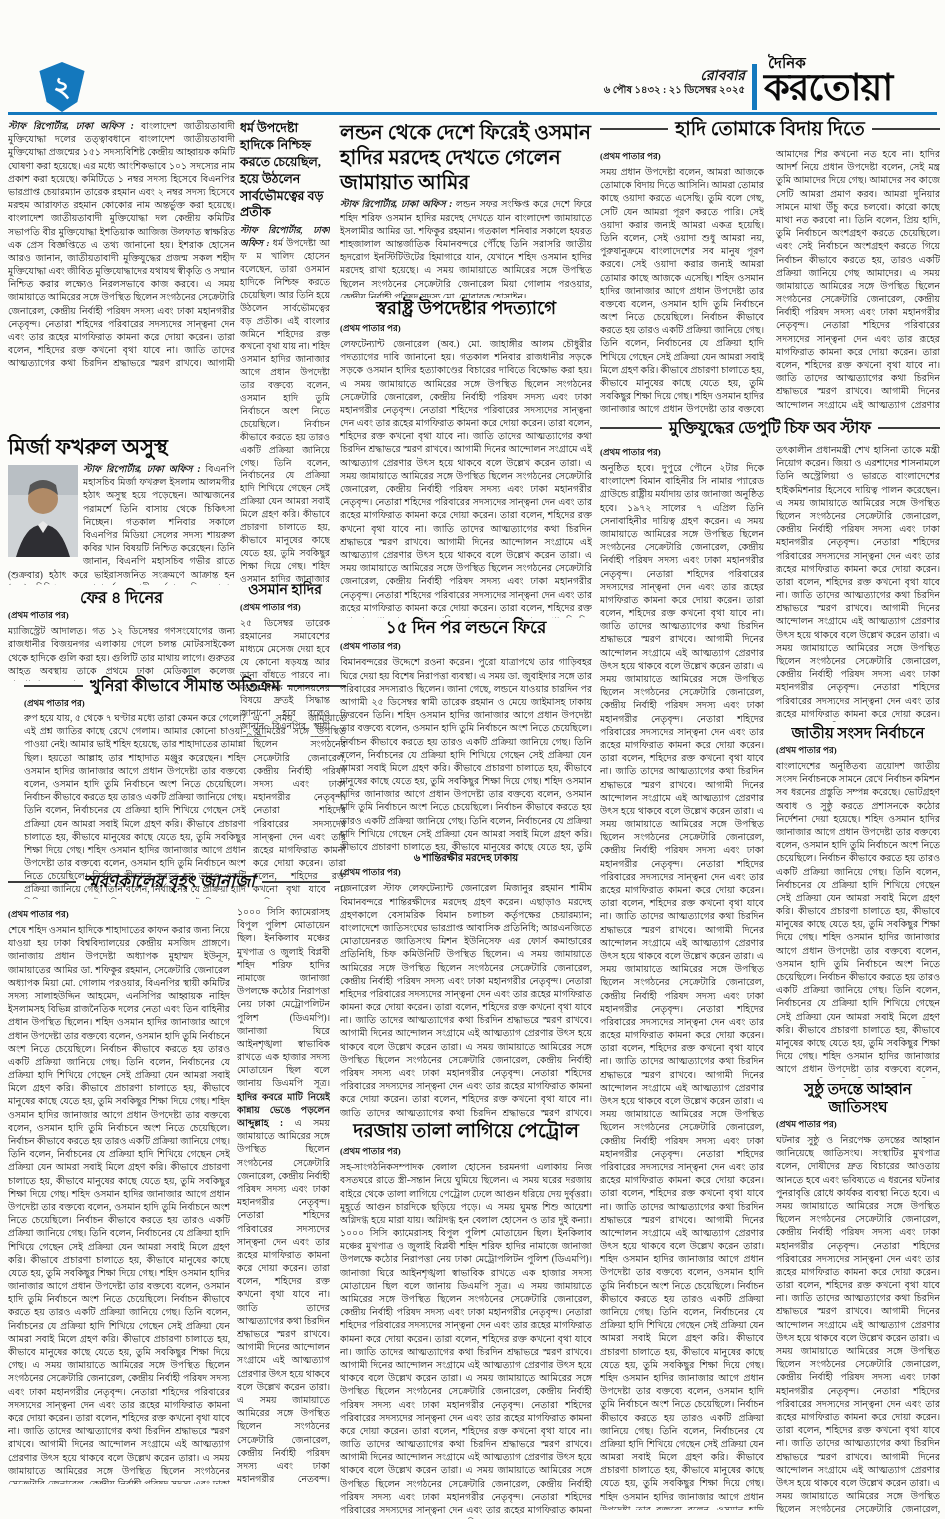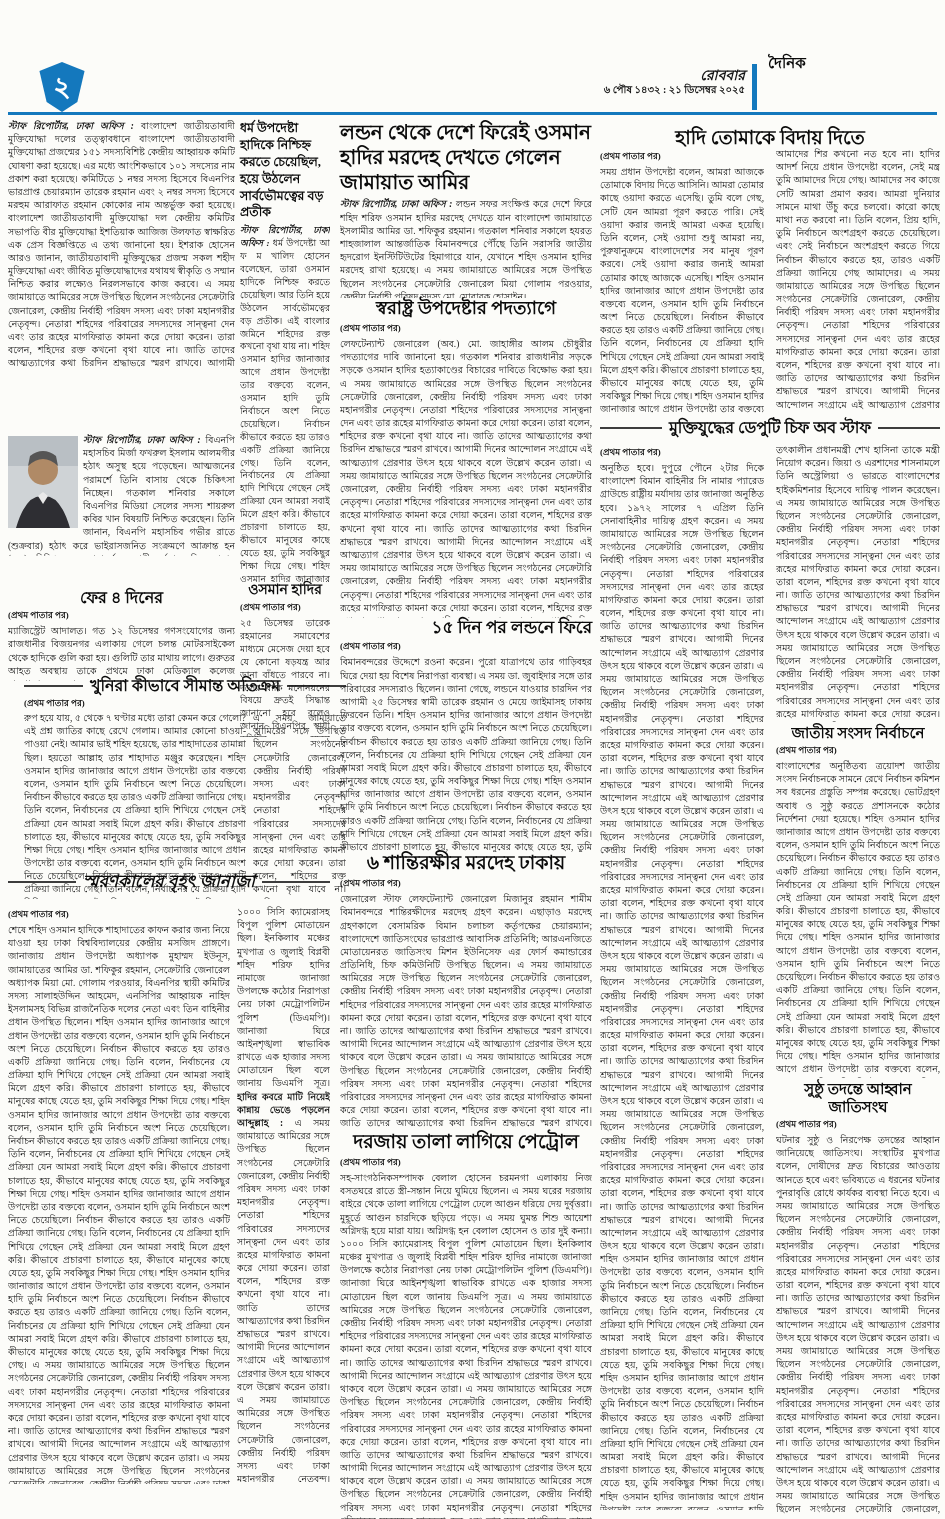--- a/index.html
+++ b/index.html
@@ -48,28 +48,28 @@
   #a2 .hl{font-size:12.5px;line-height:1.35;margin-bottom:3px;}
   #a2 .body{font-size:9.1px;}
   #a2 .subhead{font-size:14px;}
   .a2b1{height:358px;}
   .a2b2{height:120px;}
   #a3{left:340px;top:120px;width:252px;height:1392px;}
   #a3 .hl{font-size:20px;margin-bottom:4px;}
   .a3b1{height:100px;}
   #a3 .s1{font-size:18px;}
   .a3b2{height:280px;}
-  #a3 .s2{font-size:17px;text-align:right;}
+  #a3 .s2{font-size:17px;}
   .a3b3{height:196px;}
-  #a3 .s3{font-size:19px;}
+  #a3 .s3{font-size:10px;}
   .a3b4{height:238px;}
   #a3 .s4{font-size:19px;}
   .a3b5{height:386px;}
   #a45{left:600px;top:118px;width:340px;height:1395px;}
-  #a45 .hr1{font-size:19px;flex-direction:column;}
+  #a45 .hr1{font-size:19px;}
   #a45 .hr2{font-size:16px;}
   .cL1{left:0;top:30px;width:164px;height:264px;}
   .cR1{left:176px;top:30px;width:164px;height:264px;}
   .sub2row{left:0;top:300px;width:340px;}
   .cL2{left:0;top:326px;width:164px;height:1064px;}
   .cR2{left:176px;top:326px;width:164px;height:1064px;}
   #a45 .subhead.inner{font-size:15px;margin-top:2px;}
   .r2a{height:278px;}
   .r2b{height:318px;}
   .r2c{height:380px;}
@@ -82,32 +82,34 @@
   <div class="abs badge">
     <span>২</span>
   </div>
   <div class="abs dateblock">
     <div class="weekday">রোববার</div>
     <div class="dateline">৬ পৌষ ১৪৩২ : ২১ ডিসেম্বর ২০২৫</div>
   </div>
   <div class="abs vbar"></div>
   <div class="abs logo">
     <div class="l1">দৈনিক</div>
+    <div class="l2">করতোয়া</div>
   </div>
   <div class="abs hrule"></div>
 
   <div class="abs" id="a1">
     <div class="body" style="height:250px;">
       <span class="byline">স্টাফ রিপোর্টার, ঢাকা অফিস :</span>
       <span>বাংলাদেশ জাতীয়তাবাদী মুক্তিযোদ্ধা দলের তত্ত্বাবধানে বাংলাদেশ জাতীয়তাবাদী মুক্তিযোদ্ধা প্রজন্মের ১৫১ সদস্যবিশিষ্ট কেন্দ্রীয় আহ্বায়ক কমিটি ঘোষণা করা হয়েছে। এর মধ্যে আংশিকভাবে ১০১ সদস্যের নাম প্রকাশ করা হয়েছে। কমিটিতে ১ নম্বর সদস্য হিসেবে বিএনপির ভারপ্রাপ্ত চেয়ারম্যান তারেক রহমান এবং ২ নম্বর সদস্য হিসেবে মরহুম আরাফাত রহমান কোকোর নাম অন্তর্ভুক্ত করা হয়েছে। বাংলাদেশ জাতীয়তাবাদী মুক্তিযোদ্ধা দল কেন্দ্রীয় কমিটির সভাপতি বীর মুক্তিযোদ্ধা ইশতিয়াক আজিজ উলফাত স্বাক্ষরিত এক প্রেস বিজ্ঞপ্তিতে এ তথ্য জানানো হয়। ইশরাক হোসেন আরও জানান, জাতীয়তাবাদী মুক্তিযুদ্ধের প্রজন্ম সকল শহীদ মুক্তিযোদ্ধা এবং জীবিত মুক্তিযোদ্ধাদের যথাযথ স্বীকৃতি ও সম্মান নিশ্চিত করার লক্ষ্যেও নিরলসভাবে কাজ করবে।</span>
       <span>এ সময় জামায়াতে আমিরের সঙ্গে উপস্থিত ছিলেন সংগঠনের সেক্রেটারি জেনারেল, কেন্দ্রীয় নির্বাহী পরিষদ সদস্য এবং ঢাকা মহানগরীর নেতৃবৃন্দ। নেতারা শহিদের পরিবারের সদস্যদের সান্ত্বনা দেন এবং তার রূহের মাগফিরাত কামনা করে দোয়া করেন। তারা বলেন, শহিদের রক্ত কখনো বৃথা যাবে না। জাতি তাদের আত্মত্যাগের কথা চিরদিন শ্রদ্ধাভরে স্মরণ রাখবে। আগামী দিনের আন্দোলন সংগ্রামে এই আত্মত্যাগ প্রেরণার উৎস হয়ে থাকবে বলে উল্লেখ করেন তারা। এ সময় জামায়াতে আমিরের সঙ্গে উপস্থিত ছিলেন সংগঠনের সেক্রেটারি জেনারেল, কেন্দ্রীয় নির্বাহী পরিষদ সদস্য এবং ঢাকা মহানগরীর নেতৃবৃন্দ। নেতারা শহিদের পরিবারের সদস্যদের সান্ত্বনা দেন এবং তার রূহের মাগফিরাত কামনা করে দোয়া করেন। তারা বলেন, শহিদের রক্ত কখনো বৃথা যাবে না। জাতি তাদের আত্মত্যাগের কথা চিরদিন শ্রদ্ধাভরে স্মরণ রাখবে। আগামী দিনের আন্দোলন সংগ্রামে এই আত্মত্যাগ প্রেরণার উৎস হয়ে থাকবে বলে উল্লেখ করেন তারা। এ সময় জামায়াতে আমিরের সঙ্গে উপস্থিত ছিলেন সংগঠনের সেক্রেটারি জেনারেল, কেন্দ্রীয় নির্বাহী পরিষদ সদস্য এবং ঢাকা মহানগরীর নেতৃবৃন্দ। নেতারা শহিদের পরিবারের সদস্যদের সান্ত্বনা দেন এবং তার রূহের মাগফিরাত কামনা করে দোয়া করেন। তারা বলেন, শহিদের রক্ত কখনো বৃথা যাবে না। জাতি তাদের আত্মত্যাগের কথা চিরদিন শ্রদ্ধাভরে স্মরণ রাখবে। আগামী দিনের আন্দোলন সংগ্রামে এই আত্মত্যাগ প্রেরণার উৎস হয়ে থাকবে বলে উল্লেখ করেন তারা।</span>
     </div>
   </div>
 
   <div class="abs" id="mirza">
+    <div class="hl">মির্জা ফখরুল অসুস্থ</div>
     <div class="body" style="height:122px;">
       <span class="photo">
         <svg width="70" height="92" viewBox="0 0 70 92" aria-hidden="true">
           <rect x="0" y="0" width="70" height="92" fill="#cfd3d6"></rect>
           <rect x="0" y="0" width="70" height="30" fill="#b9bfc4"></rect>
           <circle cx="35" cy="34" r="15" fill="#b08a66"></circle>
           <path d="M20 30 q15 -14 30 0 l-2 -10 q-13 -10 -26 0 z" fill="#555"></path>
           <path d="M8 92 q10 -34 27 -32 q17 -2 27 32 z" fill="#2e2e33"></path>
           <path d="M30 60 l5 8 l5 -8 l-5 -4 z" fill="#e9e9e9"></path>
         </svg>

